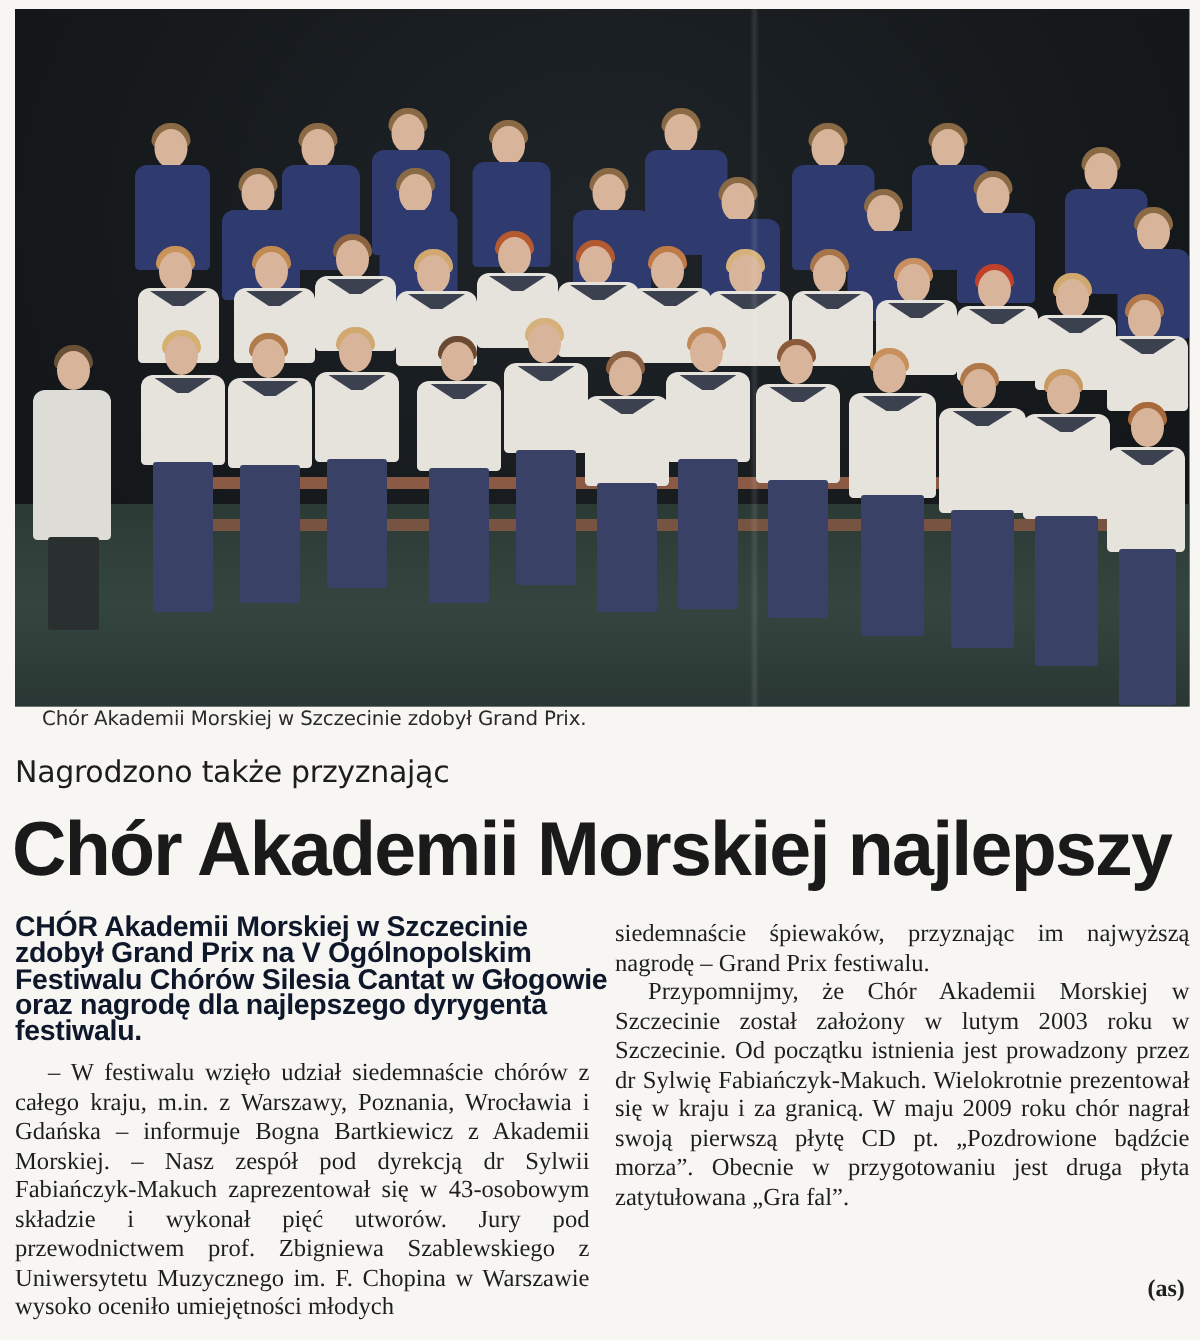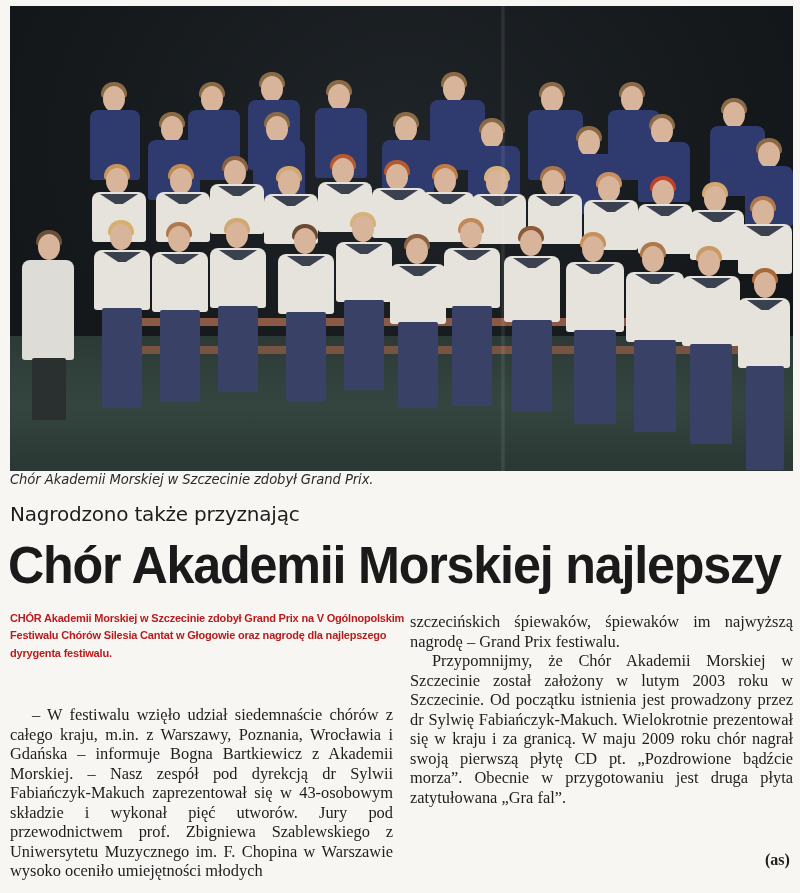--- a/index.html
+++ b/index.html
@@ -38,39 +38,39 @@
     .person .legs { position: absolute; border-radius: 2px; }
     .person .collar {
       position: absolute; height: 10px; background: #3c4150;
       clip-path: polygon(0 0, 100% 0, 60% 100%, 40% 100%);
     }
     .man .torso { background: #2f3b6e; }
     .man .hair { background: #8a6a45; }
     .woman .torso { background: #e6e2dc; }
     .woman .legs { background: #3a4166; }
     .caption {
-      position: absolute; left: 10px; top: 472px;
-      font-family: "DejaVu Sans", sans-serif; font-style: italic;
+      position: absolute; left: 28px; top: 472px;
+      font-family: "DejaVu Sans", sans-serif; 
       font-size: 13.2px; color: #2a2a2a; letter-spacing: -0.1px;
     }
     .kicker {
       position: absolute; left: 10px; top: 502px;
       font-family: "DejaVu Sans", sans-serif; font-size: 20px; color: #1d1d1d;
       letter-spacing: -0.2px;
     }
     .headline {
       position: absolute; left: 8px; top: 536px;
       font-family: "Liberation Sans", sans-serif; font-weight: bold;
       font-size: 51px; color: #1a1a1a; letter-spacing: -1.2px; white-space: nowrap;
       transform: scaleX(0.985); transform-origin: left top;
     }
     .lead {
       position: absolute; left: 10px; top: 610px; width: 395px;
       font-family: "Liberation Sans", sans-serif; font-weight: bold;
-      font-size: 11px; line-height: 17.3px; color: #b91c1c; letter-spacing: -0.2px;
+      font-size: 19px; line-height: 17.3px; color: #0f172a; letter-spacing: -0.2px;
     }
     .col {
       position: absolute; font-family: "Liberation Serif", serif;
       font-size: 16.4px; line-height: 19.5px; color: #1e1e1e;
       text-align: justify;
     }
     .col p { margin: 0; }
     .col .indent { text-indent: 22px; }
     .col1 { left: 10px; top: 705px; width: 383px; }
     .col2 { left: 410px; top: 612px; width: 383px; }
@@ -340,17 +340,17 @@
 <div class="caption">Chór Akademii Morskiej w Szczecinie zdobył Grand Prix.</div>
 <div class="kicker">Nagrodzono także przyznając</div>
 <div class="headline">Chór Akademii Morskiej najlepszy</div>
 <div class="lead">CHÓR Akademii Morskiej w Szczecinie zdobył Grand Prix na V Ogólnopolskim Festiwalu Chórów Silesia Cantat w Głogowie oraz nagrodę dla najlepszego dyrygenta festiwalu.</div>
 
 <div class="col col1">
   <p class="indent">– W festiwalu wzięło udział siedemnaście chórów z całego kraju, m.in. z Warszawy, Poznania, Wrocławia i Gdańska – informuje Bogna Bartkiewicz z Akademii Morskiej. – Nasz zespół pod dyrekcją dr Sylwii Fabiańczyk-Makuch zaprezentował się w 43-osobowym składzie i wykonał pięć utworów. Jury pod przewodnictwem prof. Zbigniewa Szablewskiego z Uniwersytetu Muzycznego im. F. Chopina w Warszawie wysoko oceniło umiejętności młodych</p>
 </div>
 
 <div class="col col2">
-  <p>szczecińskich śpiewaków, śpiewaków im najwyższą nagrodę – Grand Prix festiwalu.</p>
+  <p>siedemnaście śpiewaków, przyznając im najwyższą nagrodę – Grand Prix festiwalu.</p>
   <p class="indent">Przypomnijmy, że Chór Akademii Morskiej w Szczecinie został założony w lutym 2003 roku w Szczecinie. Od początku istnienia jest prowadzony przez dr Sylwię Fabiańczyk-Makuch. Wielokrotnie prezentował się w kraju i za granicą. W maju 2009 roku chór nagrał swoją pierwszą płytę CD pt. „Pozdrowione bądźcie morza”. Obecnie w przygotowaniu jest druga płyta zatytułowana „Gra fal”.</p>
 </div>
 
 <div class="byline">(as)</div>
 
 </body></html>

